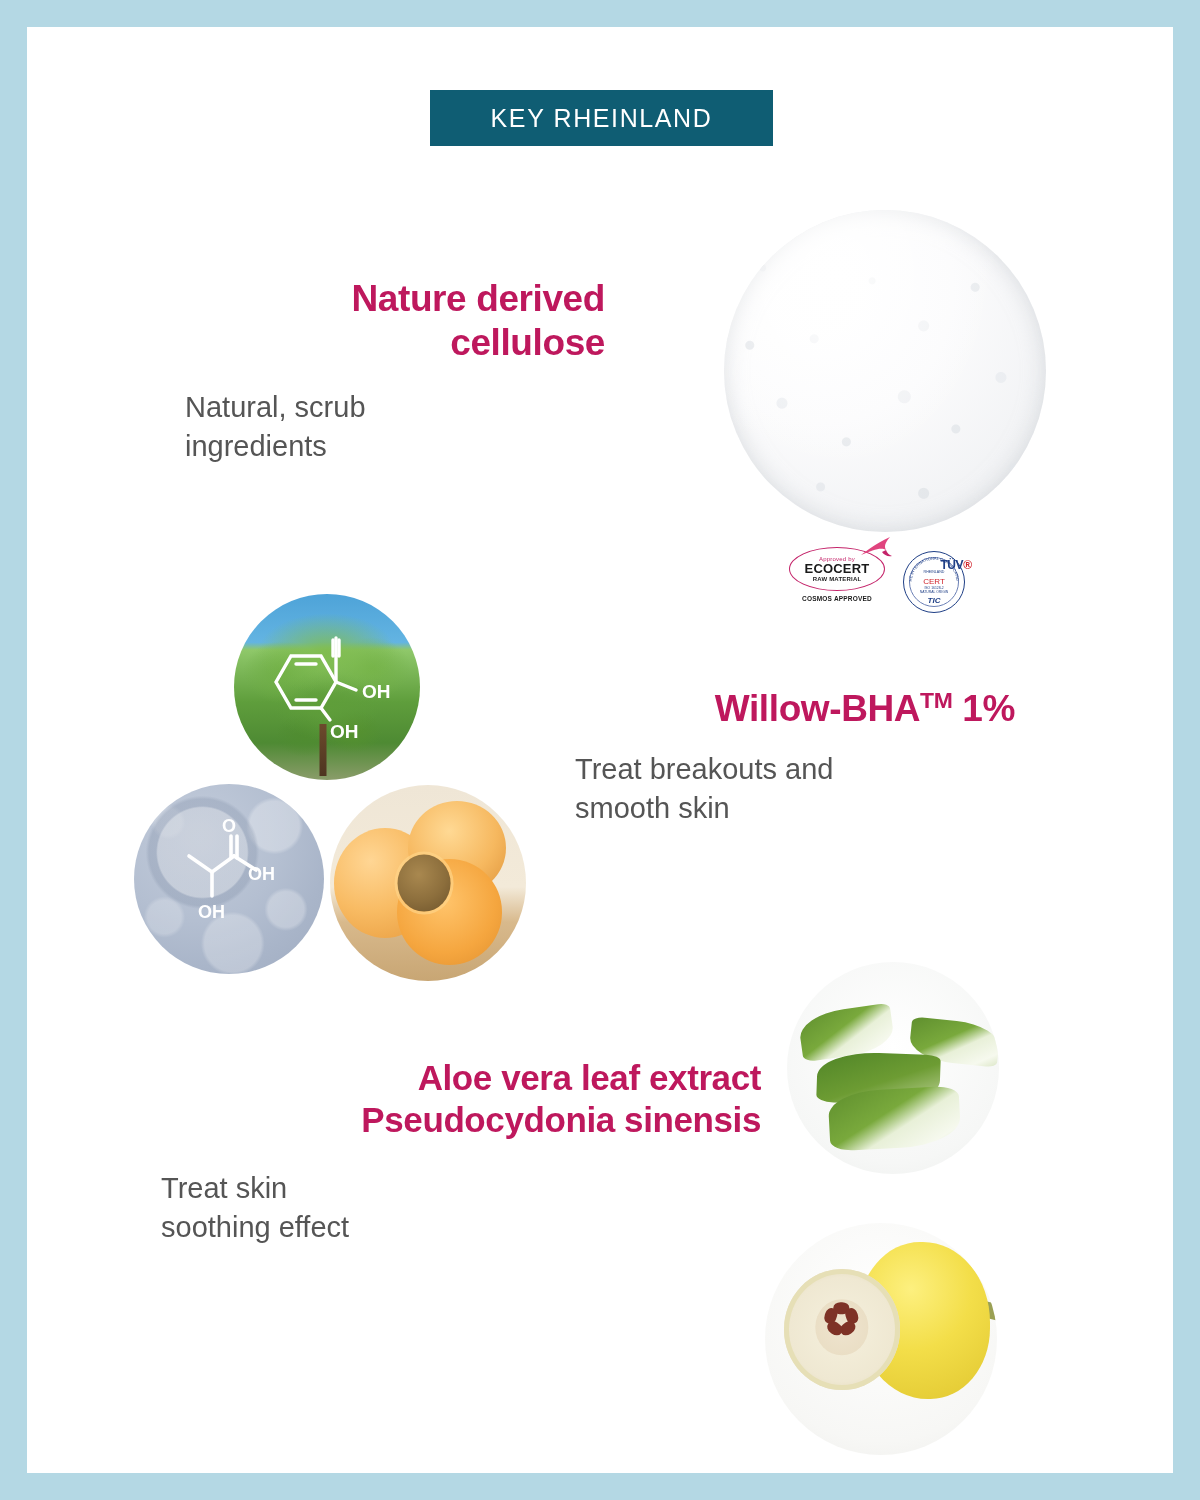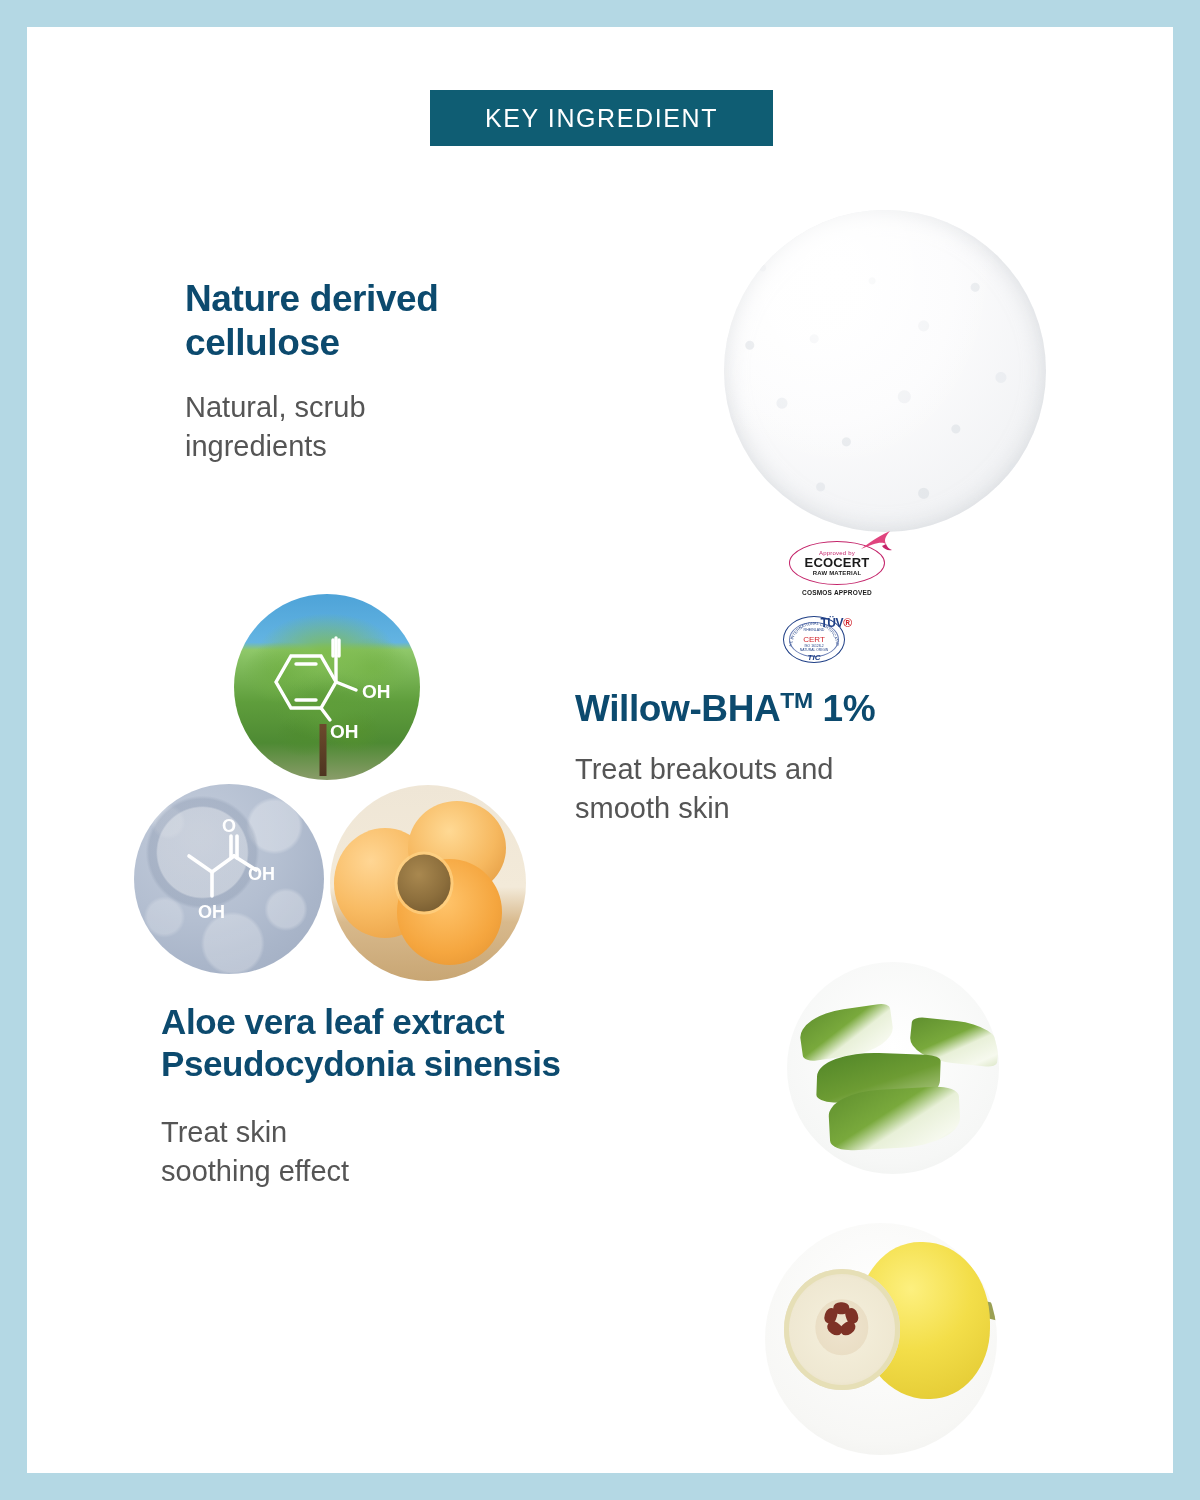--- a/index.html
+++ b/index.html
@@ -44,46 +44,47 @@
   .banner-text {
     color: #ffffff;
     font-size: 25px;
     font-weight: 400;
     letter-spacing: 1.6px;
   }
 
   
   .block { position: absolute; }
   .heading {
-    color: #0c4a6e;
+    color: #be185d;
     font-weight: bold;
     font-size: 37px;
     line-height: 1.20;
     letter-spacing: -0.4px;
     margin: 0;
     white-space: pre-line;
+    text-align: right;
   }
   .subtext {
     color: #555555;
     font-weight: 400;
     font-size: 29px;
     line-height: 1.35;
     margin: 0;
     white-space: pre-line;
   }
   .sup-tm { font-size: 0.62em; vertical-align: super; }
 
   
   #block-cellulose { left: 158px; top: 250px; width: 420px; }
   #block-cellulose .subtext { margin-top: 22px; }
   
   #block-bha { left: 548px; top: 660px; width: 440px; }
   #block-bha .subtext { margin-top: 18px; }
   
-  #block-aloe { left: 134px; top: 974px; width: 600px; }
+  #block-aloe { left: 134px; top: 1030px; width: 600px; }
   #block-aloe .heading { font-size: 35px; }
   #block-aloe .subtext { margin-top: 28px; }
 
   
   .circle {
     position: absolute;
     border-radius: 50%;
     overflow: hidden;
   }
 
@@ -246,21 +247,21 @@
   .molecule text {
     fill: #ffffff; font-family: "Liberation Sans", sans-serif;
     font-weight: bold;
   }
 
   
   .badges {
     position: absolute;
     left: 756px; top: 514px;
     width: 210px; height: 72px;
-    display: flex; align-items: flex-start; gap: 20px; flex-direction: column;
+    display: flex; align-items: flex-end; gap: 12px;
   }
   .ecocert {
     position: relative;
     width: 108px; height: 66px;
     display: flex; flex-direction: column; align-items: center; justify-content: flex-start;
   }
   .ecocert-oval {
     position: relative;
     width: 96px; height: 44px;
     border: 1.6px solid #c4246a;
@@ -296,21 +297,21 @@
   .tuv-ring-text { position: absolute; inset: 0; }
   .tuv-ring-text text { fill: #1f3f86; font-size: 4.2px; font-family: "Liberation Sans", sans-serif; }
 </style>
 </head>
 <body>
 
 <div class="page">
   <div class="canvas">
 
     <div class="banner">
-      <span class="banner-text">KEY INGREDIENT</span>
+      <span class="banner-text">KEY RHEINLAND</span>
     </div>
 
     <div class="block" id="block-cellulose">
       <p class="heading">Nature derived
 cellulose</p>
       <p class="subtext">Natural, scrub
 ingredients</p>
     </div>
 
     <div class="circle" id="img-powder">

